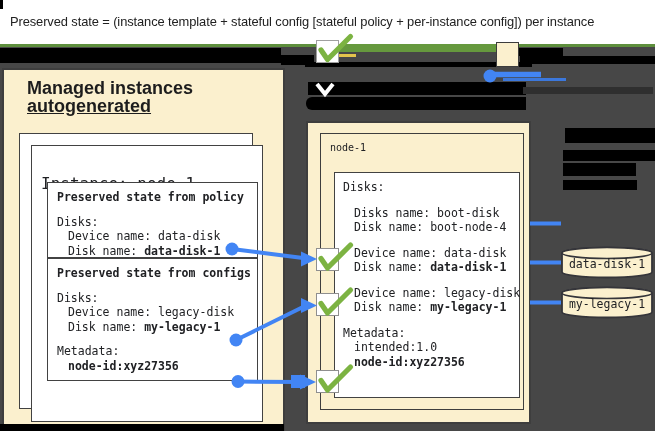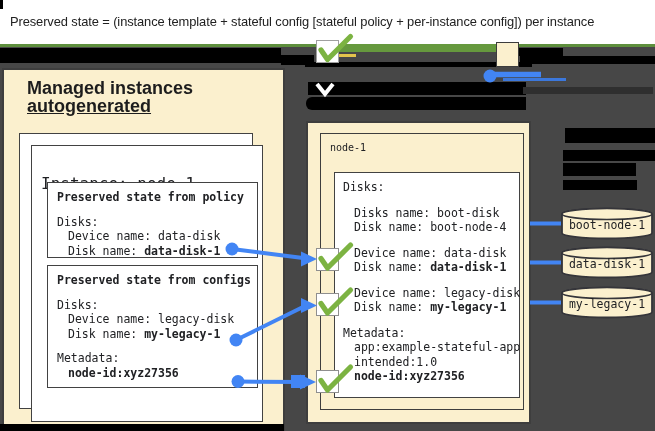--- a/index.html
+++ b/index.html
@@ -64,21 +64,21 @@
   <div class="abs mono" style="left:41px;top:153px;font-size:16px;margin-top:21px;">Instance: node-1</div>
 
   <div class="abs whitebox mono" style="left:47px;top:182px;width:211px;height:76px;box-sizing:border-box;padding:7px 0 11px 9px;">
     <div class="line" style="font-weight:bold;">Preserved state from policy</div>
     <div class="gap10"></div>
     <div class="line">Disks:</div>
     <div class="line ind">Device name: data-disk</div>
     <div class="line ind"><span>Disk name: </span><b>data-disk-1</b></div>
   </div>
 
-  <div class="abs whitebox mono" style="left:47px;top:265px;width:211px;height:123px;box-sizing:border-box;padding:7px 0 0 9px;">
+  <div class="abs whitebox mono" style="left:47px;top:258px;width:211px;height:123px;box-sizing:border-box;padding:7px 0 0 9px;">
     <div class="line" style="font-weight:bold;">Preserved state from configs</div>
     <div class="gap10"></div>
     <div class="line">Disks:</div>
     <div class="line ind">Device name: legacy-disk</div>
     <div class="line ind"><span>Disk name: </span><b>my-legacy-1</b></div>
     <div class="gap10"></div>
     <div class="line">Metadata:</div>
     <div class="line ind" style="font-weight:bold;">node-id:xyz27356</div>
   </div>
 
@@ -94,37 +94,29 @@
     <div class="line ind">Disks name: boot-disk</div>
     <div class="line ind">Disk name: boot-node-4</div>
     <div class="gap"></div>
     <div class="line ind">Device name: data-disk</div>
     <div class="line ind"><span>Disk name: </span><b>data-disk-1</b></div>
     <div class="gap"></div>
     <div class="line ind">Device name: legacy-disk</div>
     <div class="line ind"><span>Disk name: </span><b>my-legacy-1</b></div>
     <div class="gap"></div>
     <div class="line">Metadata:</div>
-    <div class="line ind">app:example-stateful-app</div>
     <div class="line ind">intended:1.0</div>
     <div class="line ind" style="font-weight:bold;">node-id:xyz27356</div>
   </div>
 
   <div class="cbx" style="left:316px;top:40px;border-color:#a0a0a0;"></div>
   <div class="cbx" style="left:316px;top:248px;"></div>
   <div class="cbx" style="left:316px;top:293px;"></div>
   <div class="cbx" style="left:316px;top:370px;"></div>
 
-  <div class="cyl" style="left:560px;top:207px;">
-    <svg width="94" height="33" viewBox="0 0 94 33">
-      <path d="M2,7 A45,5.5 0 0 1 92,7 L92,26 A45,5.5 0 0 1 2,26 Z" fill="#FBF0CE" stroke="#35353A" stroke-width="1.8"></path>
-      <ellipse cx="47" cy="7" rx="45" ry="5.5" fill="#FBF0CE" stroke="#35353A" stroke-width="1.6"></ellipse>
-    </svg>
-    <span class="cyl-label">boot-node-1</span>
-  </div>
   <div class="cyl" style="left:560px;top:246px;">
     <svg width="94" height="33" viewBox="0 0 94 33">
       <path d="M2,7 A45,5.5 0 0 1 92,7 L92,26 A45,5.5 0 0 1 2,26 Z" fill="#FBF0CE" stroke="#35353A" stroke-width="1.8"></path>
       <ellipse cx="47" cy="7" rx="45" ry="5.5" fill="#FBF0CE" stroke="#35353A" stroke-width="1.6"></ellipse>
     </svg>
     <span class="cyl-label">data-disk-1</span>
   </div>
   <div class="cyl" style="left:560px;top:286px;">
     <svg width="94" height="33" viewBox="0 0 94 33">
       <path d="M2,7 A45,5.5 0 0 1 92,7 L92,26 A45,5.5 0 0 1 2,26 Z" fill="#FBF0CE" stroke="#35353A" stroke-width="1.8"></path>

